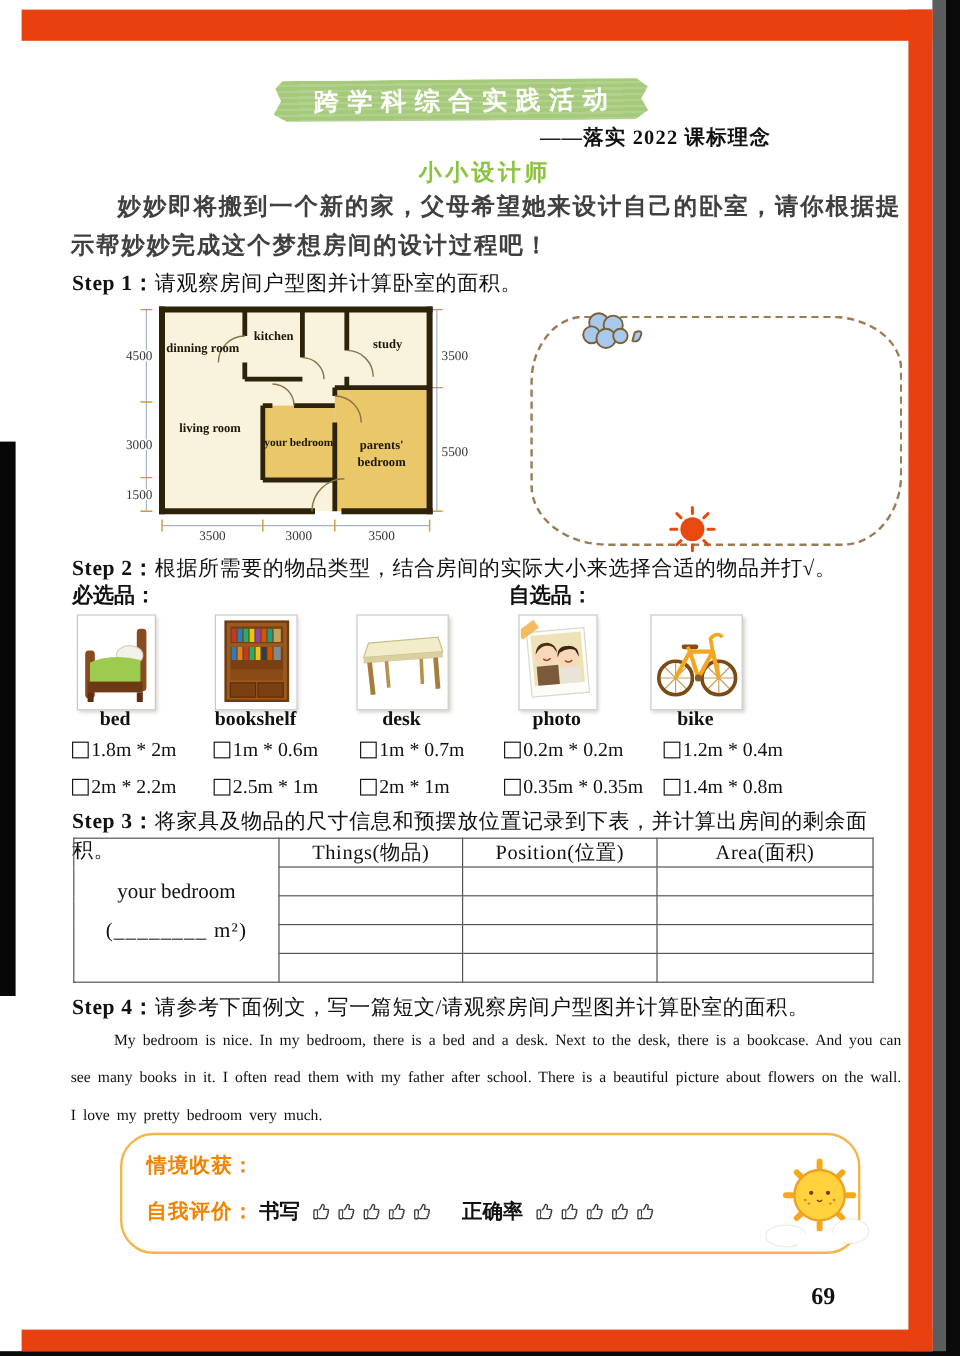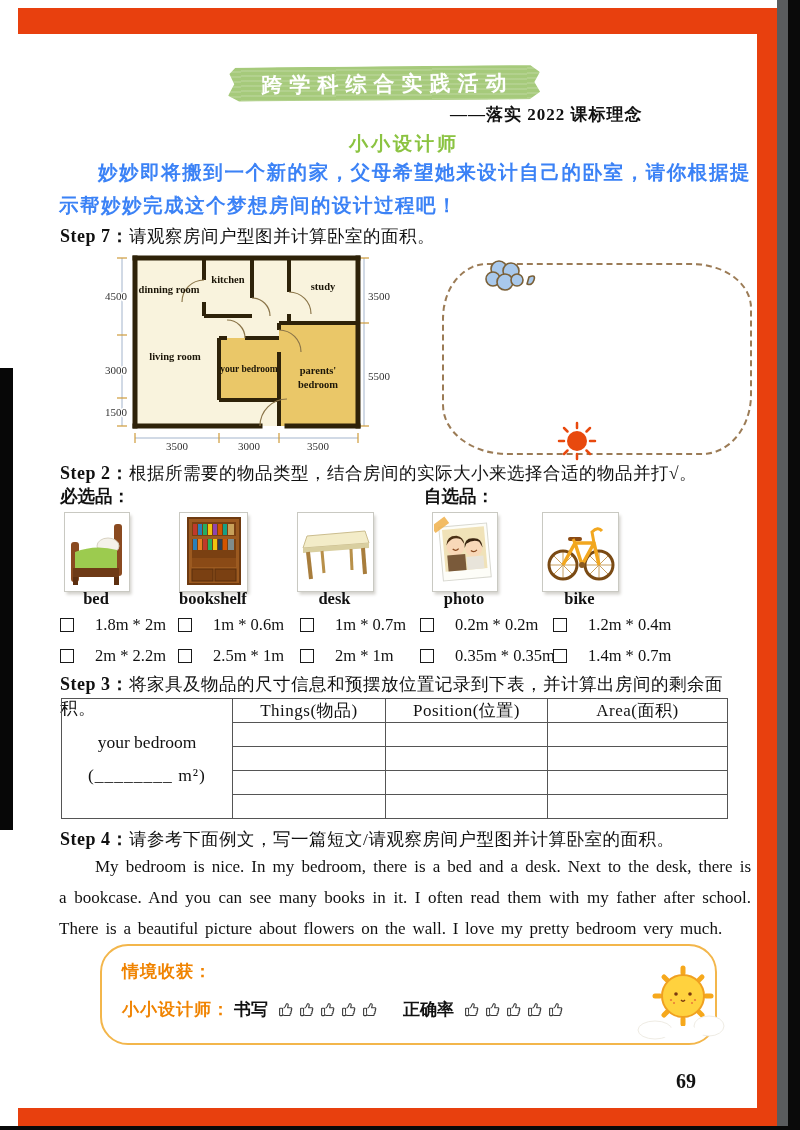--- a/index.html
+++ b/index.html
@@ -18,52 +18,52 @@
   
   .tape{left:228px;top:66px;width:312px;height:35px;background:#a6ca7b;
         transform:rotate(-.6deg);display:flex;align-items:center;justify-content:center;
         clip-path:polygon(2.5% 0,97% 2%,100% 22%,98.2% 50%,100% 78%,96.5% 100%,3.5% 97%,0 80%,2% 48%,.5% 18%);
         background-image:repeating-linear-gradient(0deg,rgba(255,255,255,.14) 0 2px,transparent 2px 5px);}
   .tape span{color:#fff;font-family:"Liberation Sans","DejaVu Sans",sans-serif;
         font-weight:bold;font-size:21px;letter-spacing:7px;padding-left:7px;white-space:nowrap;}
   .subtitle{left:450px;top:103px;width:298px;text-align:left;font-weight:bold;font-size:17px;letter-spacing:1px;}
   .heading{left:60px;top:131px;width:688px;text-align:center;color:#8bc341;font-weight:bold;
            font-size:19px;letter-spacing:3px;font-family:"Liberation Sans","DejaVu Sans",sans-serif;}
-  .intro{left:59px;top:156px;width:692px;color:#3b82f6;font-weight:bold;font-size:19.5px;
+  .intro{left:59px;top:156px;width:692px;color:#404040;font-weight:bold;font-size:19.5px;
          line-height:33px;text-indent:39px;letter-spacing:1.5px;text-align:justify;
          font-family:"Liberation Sans","DejaVu Sans",sans-serif;}
   .stepline{left:60px;width:692px;font-size:17.5px;letter-spacing:.5px;}
   .stepline b{font-size:18px;}
   
   .plan{left:102px;top:250px;width:318px;height:210px;}
   .plan text.room{font-family:"Liberation Serif","DejaVu Serif",serif;font-weight:bold;fill:#1c1608;}
   .plan text.dim{font-family:"Liberation Serif","DejaVu Serif",serif;font-size:11px;fill:#333;
                  paint-order:stroke;stroke:#fff;stroke-width:3px;}
   
   .tip{left:442px;top:263px;width:306px;height:188px;border:2px dashed #9b7b55;
        border-radius:45px 60px 50px 65px / 55px 45px 60px 50px;}
   .tip-text{left:20px;top:54px;width:262px;font-size:15px;line-height:22px;letter-spacing:.5px;
             text-align:justify;color:#222;}
   .tip-cloud{left:35px;top:-8px;}
   .tip-sun{left:112px;top:156px;}
   .cat-label{font-family:"Liberation Sans","DejaVu Sans",sans-serif;font-weight:bold;font-size:17.5px;top:484px;}
   .card{top:512px;height:78px;background:#fff;border:1px solid #c9c9c2;box-shadow:1.5px 2.5px 3px rgba(80,70,50,.25);
         display:flex;align-items:center;justify-content:center;}
   .item-label{top:589px;font-weight:bold;font-size:16.5px;text-align:center;}
-  .opt{display:flex;align-items:center;gap:21px;font-size:16.5px;}
+  .opt{display:flex;align-items:center;gap:2px;font-size:16.5px;}
   .cb{width:12px;height:12px;border:1.6px solid #1a1a1a;display:inline-block;background:#fff;}
   
   .tbl{left:61px;top:698px;width:666px;border-collapse:collapse;table-layout:fixed;}
   .tbl th,.tbl td{border:1px solid #555;padding:0;}
   .tbl{border:1.5px solid #333;}
   .tbl th{height:22px;font-size:17px;font-weight:500;letter-spacing:.5px;}
   .tbl td.cell{height:23px;}
   .tbl td.lbl{text-align:center;font-size:17.5px;border-right:1px solid #555;}
   .tbl td.lbl .paren{margin-top:12px;letter-spacing:1px;}
-  .example{left:59px;top:851px;width:692px;font-size:17px;line-height:31px;text-align:justify;
+  .example{left:59px;top:851px;width:692px;font-size:13px;line-height:31px;text-align:justify;
            text-indent:36px;word-spacing:2.5px;}
   
   .sumbox{left:100px;top:944px;width:613px;height:97px;border:2.5px solid #f3b64b;border-radius:28px;background:#fff;}
   .sumline{left:20px;font-size:17px;font-weight:bold;display:flex;align-items:center;gap:4px;
            font-family:"Liberation Sans","DejaVu Sans",sans-serif;white-space:nowrap;}
   .olabel{color:#f08300;letter-spacing:1px;}
   .thumbs{display:inline-flex;gap:4px;margin:0 6px;}
   .pagenum{left:676px;top:1070px;font-size:20px;font-weight:bold;}
 </style>
 </head>
@@ -78,21 +78,21 @@
 <div class="abs frame-right"></div>
 <div class="abs frame-bottom"></div>
 
 <div class="abs tape">
   <span>跨学科综合实践活动</span>
 </div>
 <div class="abs subtitle">——落实 2022 课标理念</div>
 <div class="abs heading">小小设计师</div>
 <div class="abs intro">妙妙即将搬到一个新的家，父母希望她来设计自己的卧室，请你根据提示帮妙妙完成这个梦想房间的设计过程吧！</div>
 
-<div class="abs stepline" style="top:224px"><b>Step 7</b><b>：</b><span>请观察房间户型图并计算卧室的面积。</span></div>
+<div class="abs stepline" style="top:224px"><b>Step 1</b><b>：</b><span>请观察房间户型图并计算卧室的面积。</span></div>
 
 <svg class="abs plan" viewBox="0 0 318 210">
 
   <g stroke="#a3b4cc" stroke-width="1">
     <line x1="20" y1="8" x2="20" y2="176"></line>
     <line x1="262" y1="8" x2="262" y2="176"></line>
     <line x1="33" y1="188" x2="256" y2="188"></line>
   </g>
   <g stroke="#cf9b3a" stroke-width="1.2">
     <line x1="15" y1="8" x2="25" y2="8"></line>
@@ -317,21 +317,21 @@
 <div class="abs opt" style="left:300px;top:646px">
     <span class="cb"></span>
     <span>2m * 1m</span>
   </div>
 <div class="abs opt" style="left:420px;top:646px">
     <span class="cb"></span>
     <span>0.35m * 0.35m</span>
   </div>
 <div class="abs opt" style="left:553px;top:646px">
     <span class="cb"></span>
-    <span>1.4m * 0.7m</span>
+    <span>1.4m * 0.8m</span>
   </div>
 
 <div class="abs stepline" style="top:672px"><b>Step 3</b><b>：</b><span>将家具及物品的尺寸信息和预摆放位置记录到下表，并计算出房间的剩余面积。</span></div>
 
 <table class="abs tbl">
   <colgroup>
       <col style="width:171px">
       <col style="width:153px">
       <col style="width:162px">
       <col style="width:180px">
@@ -370,21 +370,21 @@
   </table>
 
 <div class="abs stepline" style="top:827px"><b>Step 4</b><b>：</b><span>请参考下面例文，写一篇短文/请观察房间户型图并计算卧室的面积。</span></div>
 <div class="abs example">My bedroom is nice. In my bedroom, there is a bed and a desk. Next to the desk, there is a bookcase. And you can see many books in it. I often read them with my father after school. There is a beautiful picture about flowers on the wall. I love my pretty bedroom very much.</div>
 
 <div class="abs sumbox">
   <div class="abs sumline" style="top:14px">
     <span class="olabel">情境收获：</span>
   </div>
   <div class="abs sumline" style="top:52px">
-    <span class="olabel">小小设计师：</span>
+    <span class="olabel">自我评价：</span>
     <span>书写</span>
     <span class="thumbs">
       <svg width="17" height="17" viewBox="0 0 17 17">
           <rect x="1.6" y="7.2" width="3" height="7.4" rx="0.6" fill="#fff" stroke="#3a3a3a" stroke-width="1.1"></rect>
           <path d="M4.6 13.6 c.6.6 1.2.9 2 .9 h4.4 c1 0 1.6-1 1-1.7 1-.1 1.4-1.3.7-2 .9-.2 1.2-1.4.4-2 1.1-.3 1-2-.3-2 h-3.2 l.6-2.5 c.3-1.6-1.7-2.2-2.1-.7 -.5 1.8-1.5 3.1-2.5 3.7" fill="#fff" stroke="#3a3a3a" stroke-width="1.1" stroke-linejoin="round"></path>
         </svg>
       <svg width="17" height="17" viewBox="0 0 17 17">
           <rect x="1.6" y="7.2" width="3" height="7.4" rx="0.6" fill="#fff" stroke="#3a3a3a" stroke-width="1.1"></rect>
           <path d="M4.6 13.6 c.6.6 1.2.9 2 .9 h4.4 c1 0 1.6-1 1-1.7 1-.1 1.4-1.3.7-2 .9-.2 1.2-1.4.4-2 1.1-.3 1-2-.3-2 h-3.2 l.6-2.5 c.3-1.6-1.7-2.2-2.1-.7 -.5 1.8-1.5 3.1-2.5 3.7" fill="#fff" stroke="#3a3a3a" stroke-width="1.1" stroke-linejoin="round"></path>
         </svg>

